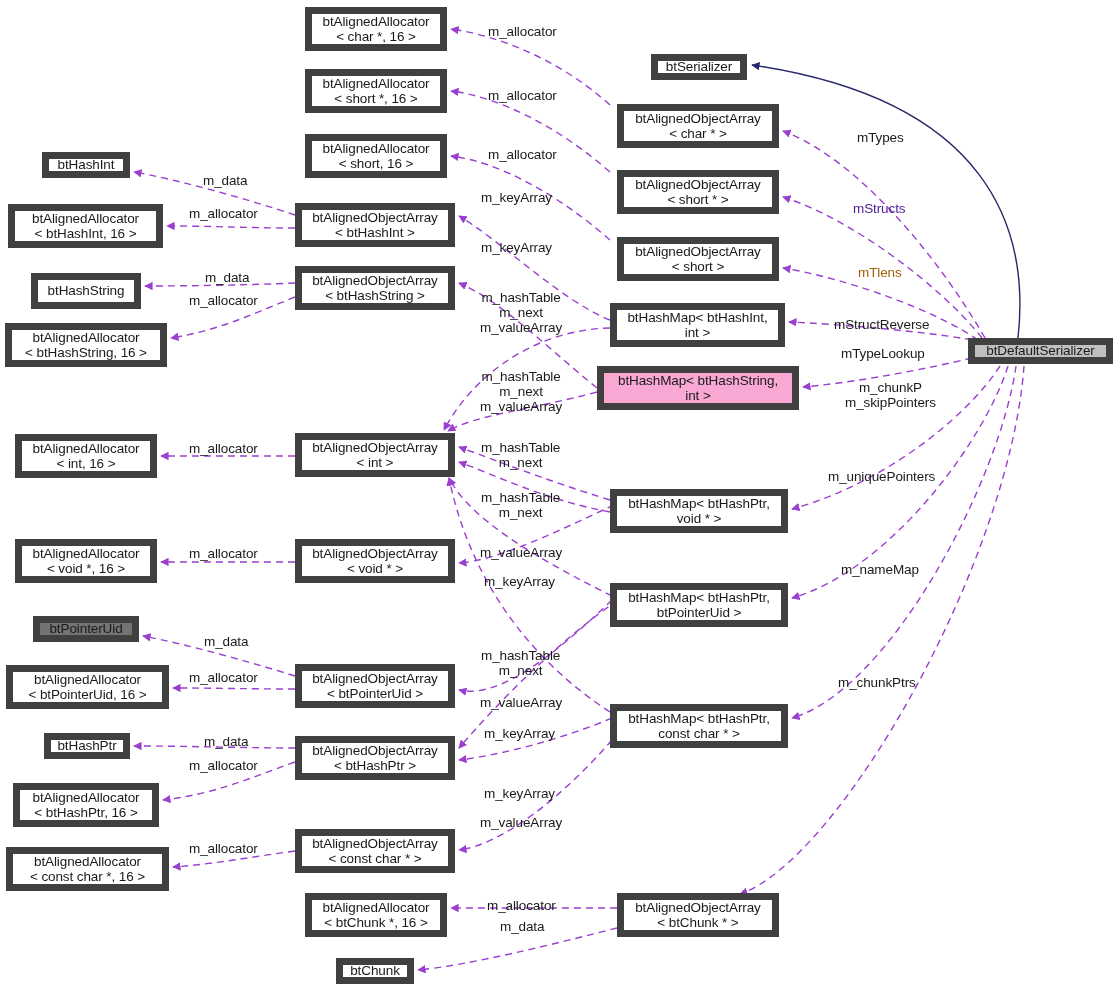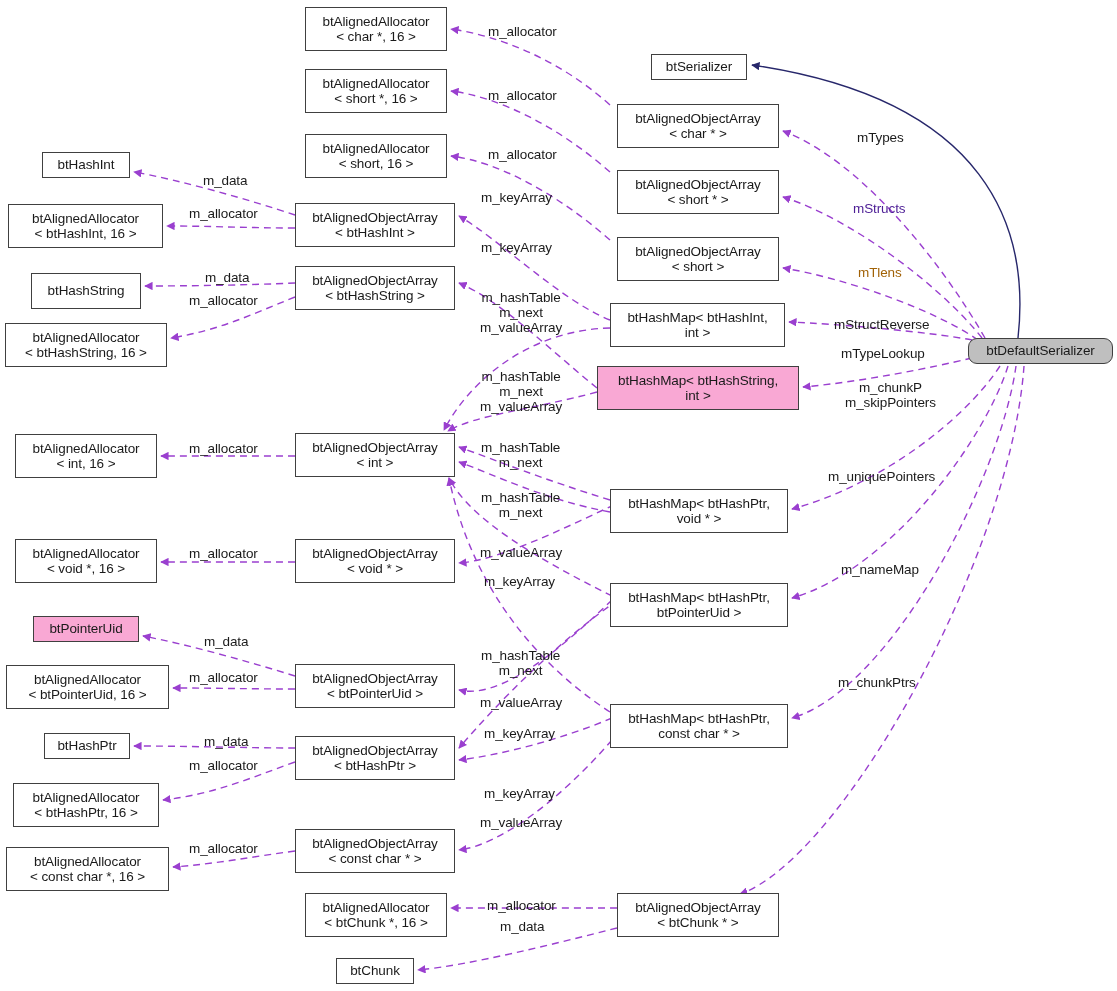--- a/index.html
+++ b/index.html
@@ -21,37 +21,36 @@
     position: absolute;
     left: 0;
     top: 0;
     width: 1117px;
     height: 991px;
     pointer-events: none;
   }
   .node {
     position: absolute;
     box-sizing: border-box;
-    border: 1px solid #f97316;
+    border: 7px solid #f97316;
     background: #ffffff;
     color: #1a1a1a;
     font-size: 13.5px;
     line-height: 15.5px;
     text-align: center;
     display: flex;
     flex-direction: column;
     align-items: center;
     justify-content: center;
     white-space: pre;
     letter-spacing: -0.1px;
   }
   .node.root {
     background: #bfbfbf;
     border-color: #404040;
-    border-radius: 9px;
   }
   .edge-label {
     position: absolute;
     font-size: 13.5px;
     line-height: 15px;
     color: #1a1a1a;
     white-space: pre;
     text-align: center;
     letter-spacing: -0.1px;
   }
@@ -123,21 +122,21 @@
     <div class="node" style="left: 617px; top: 170px; width: 162px; height: 44px; border-color: rgb(64, 64, 64); background: rgb(255, 255, 255); color: rgb(26, 26, 26);"><span>btAlignedObjectArray</span><span>&lt; short * &gt;</span></div>
     <div class="node" style="left: 617px; top: 237px; width: 162px; height: 44px; border-color: rgb(64, 64, 64); background: rgb(255, 255, 255); color: rgb(26, 26, 26);"><span>btAlignedObjectArray</span><span>&lt; short &gt;</span></div>
     <div class="node" style="left: 610px; top: 303px; width: 175px; height: 44px; border-color: rgb(64, 64, 64); background: rgb(255, 255, 255); color: rgb(26, 26, 26);"><span>btHashMap&lt; btHashInt,</span><span>int &gt;</span></div>
     <div class="node" style="left: 597px; top: 366px; width: 202px; height: 44px; border-color: rgb(64, 64, 64); background: #f9a8d4; color: rgb(26, 26, 26);"><span>btHashMap&lt; btHashString,</span><span>int &gt;</span></div>
     <div class="node" style="left: 15px; top: 434px; width: 142px; height: 44px; border-color: rgb(64, 64, 64); background: rgb(255, 255, 255); color: rgb(26, 26, 26);"><span>btAlignedAllocator</span><span>&lt; int, 16 &gt;</span></div>
     <div class="node" style="left: 295px; top: 433px; width: 160px; height: 44px; border-color: rgb(64, 64, 64); background: rgb(255, 255, 255); color: rgb(26, 26, 26);"><span>btAlignedObjectArray</span><span>&lt; int &gt;</span></div>
     <div class="node" style="left: 610px; top: 489px; width: 178px; height: 44px; border-color: rgb(64, 64, 64); background: rgb(255, 255, 255); color: rgb(26, 26, 26);"><span>btHashMap&lt; btHashPtr,</span><span>void * &gt;</span></div>
     <div class="node" style="left: 15px; top: 539px; width: 142px; height: 44px; border-color: rgb(64, 64, 64); background: rgb(255, 255, 255); color: rgb(26, 26, 26);"><span>btAlignedAllocator</span><span>&lt; void *, 16 &gt;</span></div>
     <div class="node" style="left: 295px; top: 539px; width: 160px; height: 44px; border-color: rgb(64, 64, 64); background: rgb(255, 255, 255); color: rgb(26, 26, 26);"><span>btAlignedObjectArray</span><span>&lt; void * &gt;</span></div>
     <div class="node" style="left: 610px; top: 583px; width: 178px; height: 44px; border-color: rgb(64, 64, 64); background: rgb(255, 255, 255); color: rgb(26, 26, 26);"><span>btHashMap&lt; btHashPtr,</span><span>btPointerUid &gt;</span></div>
-    <div class="node" style="left: 33px; top: 616px; width: 106px; height: 26px; border-color: rgb(64, 64, 64); background: #f9a8d4; color: rgb(26, 26, 26);"><span>btPointerUid</span></div>
+    <div class="node" style="left: 33px; top: 616px; width: 106px; height: 26px; border-color: rgb(64, 64, 64); background: #737373; color: rgb(26, 26, 26);"><span>btPointerUid</span></div>
     <div class="node" style="left: 6px; top: 665px; width: 163px; height: 44px; border-color: rgb(64, 64, 64); background: rgb(255, 255, 255); color: rgb(26, 26, 26);"><span>btAlignedAllocator</span><span>&lt; btPointerUid, 16 &gt;</span></div>
     <div class="node" style="left: 295px; top: 664px; width: 160px; height: 44px; border-color: rgb(64, 64, 64); background: rgb(255, 255, 255); color: rgb(26, 26, 26);"><span>btAlignedObjectArray</span><span>&lt; btPointerUid &gt;</span></div>
     <div class="node" style="left: 44px; top: 733px; width: 86px; height: 26px; border-color: rgb(64, 64, 64); background: rgb(255, 255, 255); color: rgb(26, 26, 26);"><span>btHashPtr</span></div>
     <div class="node" style="left: 13px; top: 783px; width: 146px; height: 44px; border-color: rgb(64, 64, 64); background: rgb(255, 255, 255); color: rgb(26, 26, 26);"><span>btAlignedAllocator</span><span>&lt; btHashPtr, 16 &gt;</span></div>
     <div class="node" style="left: 295px; top: 736px; width: 160px; height: 44px; border-color: rgb(64, 64, 64); background: rgb(255, 255, 255); color: rgb(26, 26, 26);"><span>btAlignedObjectArray</span><span>&lt; btHashPtr &gt;</span></div>
     <div class="node" style="left: 610px; top: 704px; width: 178px; height: 44px; border-color: rgb(64, 64, 64); background: rgb(255, 255, 255); color: rgb(26, 26, 26);"><span>btHashMap&lt; btHashPtr,</span><span>const char * &gt;</span></div>
     <div class="node" style="left: 6px; top: 847px; width: 163px; height: 44px; border-color: rgb(64, 64, 64); background: rgb(255, 255, 255); color: rgb(26, 26, 26);"><span>btAlignedAllocator</span><span>&lt; const char *, 16 &gt;</span></div>
     <div class="node" style="left: 295px; top: 829px; width: 160px; height: 44px; border-color: rgb(64, 64, 64); background: rgb(255, 255, 255); color: rgb(26, 26, 26);"><span>btAlignedObjectArray</span><span>&lt; const char * &gt;</span></div>
     <div class="node" style="left: 305px; top: 893px; width: 142px; height: 44px; border-color: rgb(64, 64, 64); background: rgb(255, 255, 255); color: rgb(26, 26, 26);"><span>btAlignedAllocator</span><span>&lt; btChunk *, 16 &gt;</span></div>
     <div class="node" style="left: 617px; top: 893px; width: 162px; height: 44px; border-color: rgb(64, 64, 64); background: rgb(255, 255, 255); color: rgb(26, 26, 26);"><span>btAlignedObjectArray</span><span>&lt; btChunk * &gt;</span></div>

